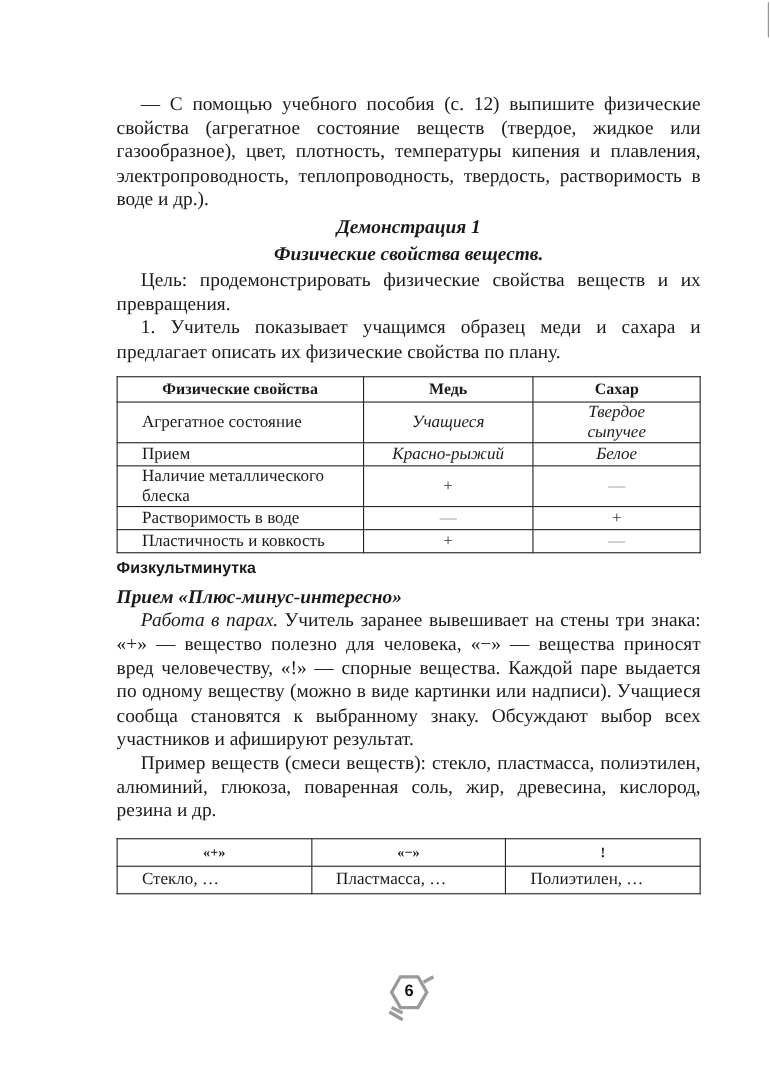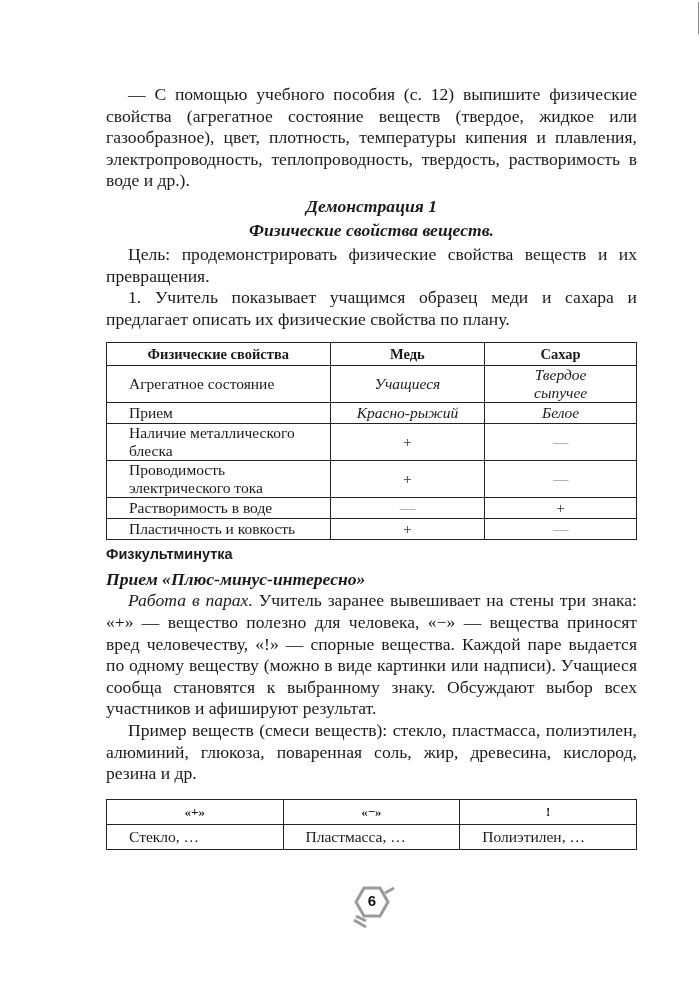--- a/index.html
+++ b/index.html
@@ -68,25 +68,20 @@
       <td>Прием</td>
       <td class="c">Красно-рыжий</td>
       <td class="c">Белое</td>
     </tr>
     <tr>
       <td>Наличие металлического блеска</td>
       <td class="m">+</td>
       <td class="m dim">—</td>
     </tr>
     <tr>
-      <td>Проводимость электрического тока</td>
-      <td class="m">+</td>
-      <td class="m dim">—</td>
-    </tr>
-    <tr>
       <td>Растворимость в воде</td>
       <td class="m dim">—</td>
       <td class="m">+</td>
     </tr>
     <tr>
       <td>Пластичность и ковкость</td>
       <td class="m">+</td>
       <td class="m dim">—</td>
     </tr>
   </tbody>

